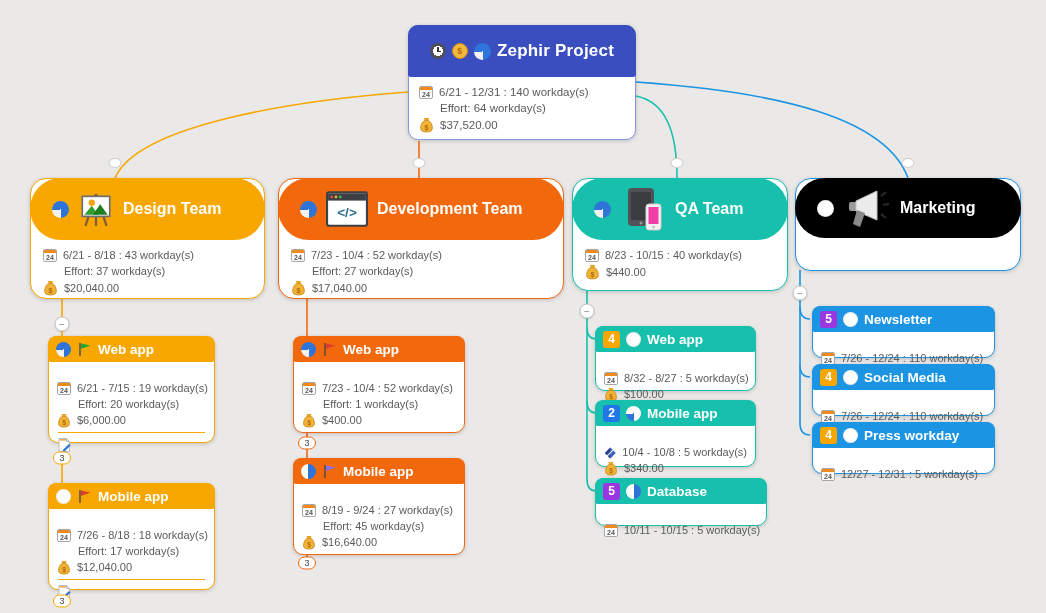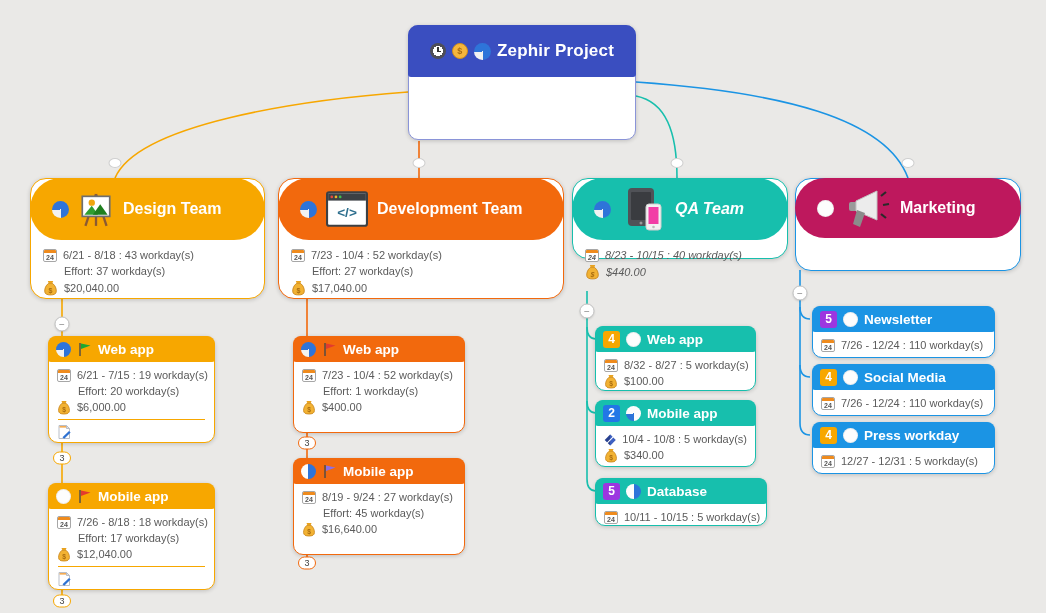--- a/index.html
+++ b/index.html
@@ -29,32 +29,32 @@
   
   .team-card{border-radius:16px;}
   .team-pill{position:absolute;left:-1px;top:-1px;right:-1px;height:62px;border-radius:31px;
     display:flex;align-items:center;gap:9px;padding:0 14px 0 22px;box-sizing:border-box;
     color:#fff;font-weight:bold;font-size:16px;white-space:nowrap;}
   .team-body{position:absolute;left:12px;right:6px;top:68px;}
   .team-design{left:30px;top:178px;width:235px;height:121px;border:1px solid #f7a700;}
   .team-design .team-pill{background:#f7a700;}
   .team-development{left:278px;top:178px;width:286px;height:121px;border:1px solid #f2690d;}
   .team-development .team-pill{background:#f2690d;}
-  .team-qa{left:572px;top:178px;width:216px;height:81px;border:1px solid #17bfad;font-style:italic;}
+  .team-qa{left:572px;top:178px;width:216px;height:113px;border:1px solid #17bfad;}
   .team-qa .team-pill{background:#17bfad;}
   .team-marketing{left:795px;top:178px;width:226px;height:93px;border:1px solid #1b94e4;}
-  .team-marketing .team-pill{background:#be185d;height:60px;}
+  .team-marketing .team-pill{background:#000000;height:60px;}
   .team-marketing .team-body{top:66px;}
 
   
   .sub-card{border-radius:10px;}
   .sub-header{height:26px;display:flex;align-items:center;gap:6px;padding:0 8px;
     border-radius:8px 8px 3px 3px;color:#fff;font-weight:bold;font-size:13.5px;white-space:nowrap;
     margin:-1px -1px 0 -1px;}
-  .sub-body{padding:5px 8px 4px 8px;}
+  .sub-body{padding:18px 8px 4px 8px;}
   .sub-design{border:1px solid #f7a700;}   .sub-design .sub-header{background:#f7a700;}
   .sub-dev{border:1px solid #f2690d;}      .sub-dev .sub-header{background:#f2690d;}
   .sub-qa{border:1px solid #17bfad;}       .sub-qa .sub-header{background:#17bfad;}
   .sub-mkt{border:1px solid #1b94e4;}      .sub-mkt .sub-header{background:#1b94e4;}
 
   .pos-dw{left:48px;top:336px;width:167px;height:107px;}
   .pos-dm{left:48px;top:483px;width:167px;height:107px;}
   .pos-vw{left:293px;top:336px;width:172px;height:97px;}
   .pos-vm{left:293px;top:458px;width:172px;height:97px;}
   .pos-qw{left:595px;top:326px;width:161px;height:65px;}
@@ -124,20 +124,39 @@
 
   <div class="card root-card">
     <div class="root-header">
       <span class="clock"></span>
       <span class="coin">
           <span>$</span>
         </span>
       <span class="pie pie-quarter"></span>
       <span>Zephir Project</span>
     </div>
+    <div class="root-body">
+      <div class="drow">
+        <span class="cal">
+            <span class="cal-num">24</span>
+          </span>
+        <span>6/21 - 12/31 : 140 workday(s)</span>
+      </div>
+      <div class="drow indent">
+          <span>Effort: 64 workday(s)</span>
+        </div>
+      <div class="drow">
+        <svg width="15" height="16" viewBox="0 0 16 18">
+          <path d="M5.5 4 C2.5 6.5 1.5 9.5 1.5 12.5 C1.5 15.8 4 16.8 8 16.8 C12 16.8 14.5 15.8 14.5 12.5 C14.5 9.5 13.5 6.5 10.5 4 Z" fill="#f2b233" stroke="#c9861c" stroke-width="1"></path>
+          <path d="M5 1.2 L11 1.2 L10 4 L6 4 Z" fill="#e8a21f"></path>
+          <text x="8" y="14.3" text-anchor="middle" font-size="8" font-weight="bold" fill="#a96d10">$</text>
+        </svg>
+        <span>$37,520.00</span>
+      </div>
+    </div>
   </div>
 
   <div class="card team-card team-design">
     <div class="team-pill">
       <span class="pie pie-quarter"></span>
       <svg width="36" height="38" viewBox="0 0 34 36">
         <line x1="17" y1="4" x2="7" y2="34" stroke="#8a5a33" stroke-width="2.2"></line>
         <line x1="17" y1="4" x2="27" y2="34" stroke="#8a5a33" stroke-width="2.2"></line>
         <line x1="17" y1="6" x2="17" y2="34" stroke="#8a5a33" stroke-width="2.2"></line>
         <rect x="4" y="6" width="26" height="19" fill="#fff" stroke="#6e6e6e" stroke-width="1.6"></rect>

